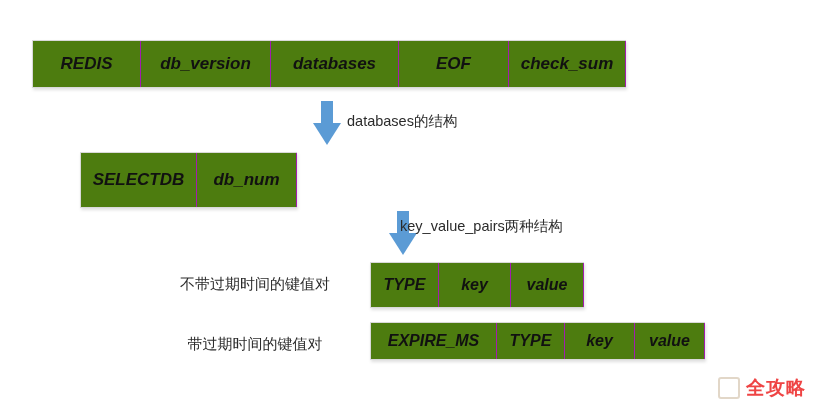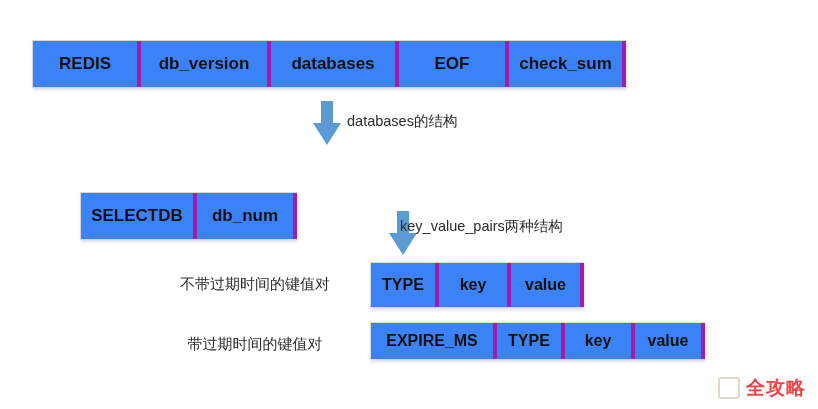--- a/index.html
+++ b/index.html
@@ -29,34 +29,35 @@
     border: 1px solid #d9d9d9;
     border-right: none;
     background: #ffffff;
     box-shadow: 1px 2px 3px rgba(0,0,0,0.13);
     box-sizing: border-box;
   }
   .cell {
     display: flex;
     align-items: center;
     justify-content: center;
-    border-right: 4px solid #a21caf;
-    background: #3b82f6;
+    border-right: 1px solid #a21caf;
+    background: #4d7c0f;
     font-weight: bold;
     color: #111111;
     white-space: nowrap;
     box-sizing: border-box;
+    font-style: italic;
   }
 
   
   #strip-top { left: 32px; top: 40px; height: 48px; }
   #strip-top .cell { font-size: 17px; }
 
   
-  #strip-db { left: 80px; top: 152px; height: 48px; margin-top: 40px; }
+  #strip-db { left: 80px; top: 152px; height: 56px; }
   #strip-db .cell { font-size: 17px; }
 
   
   #strip-kv-plain { left: 370px; top: 262px; height: 46px; }
   #strip-kv-plain .cell { font-size: 16px; }
 
   
   #strip-kv-expire { left: 370px; top: 322px; height: 38px; }
   #strip-kv-expire .cell { font-size: 16px; }
 

